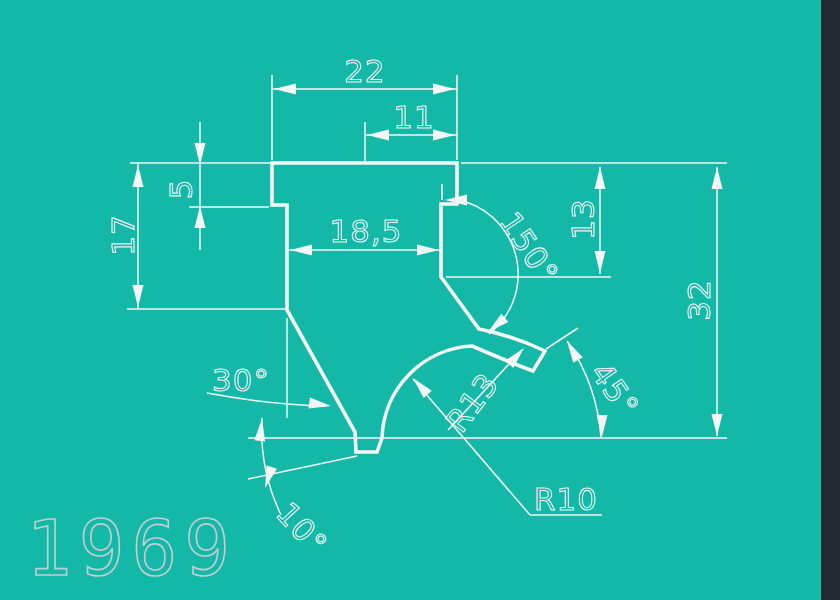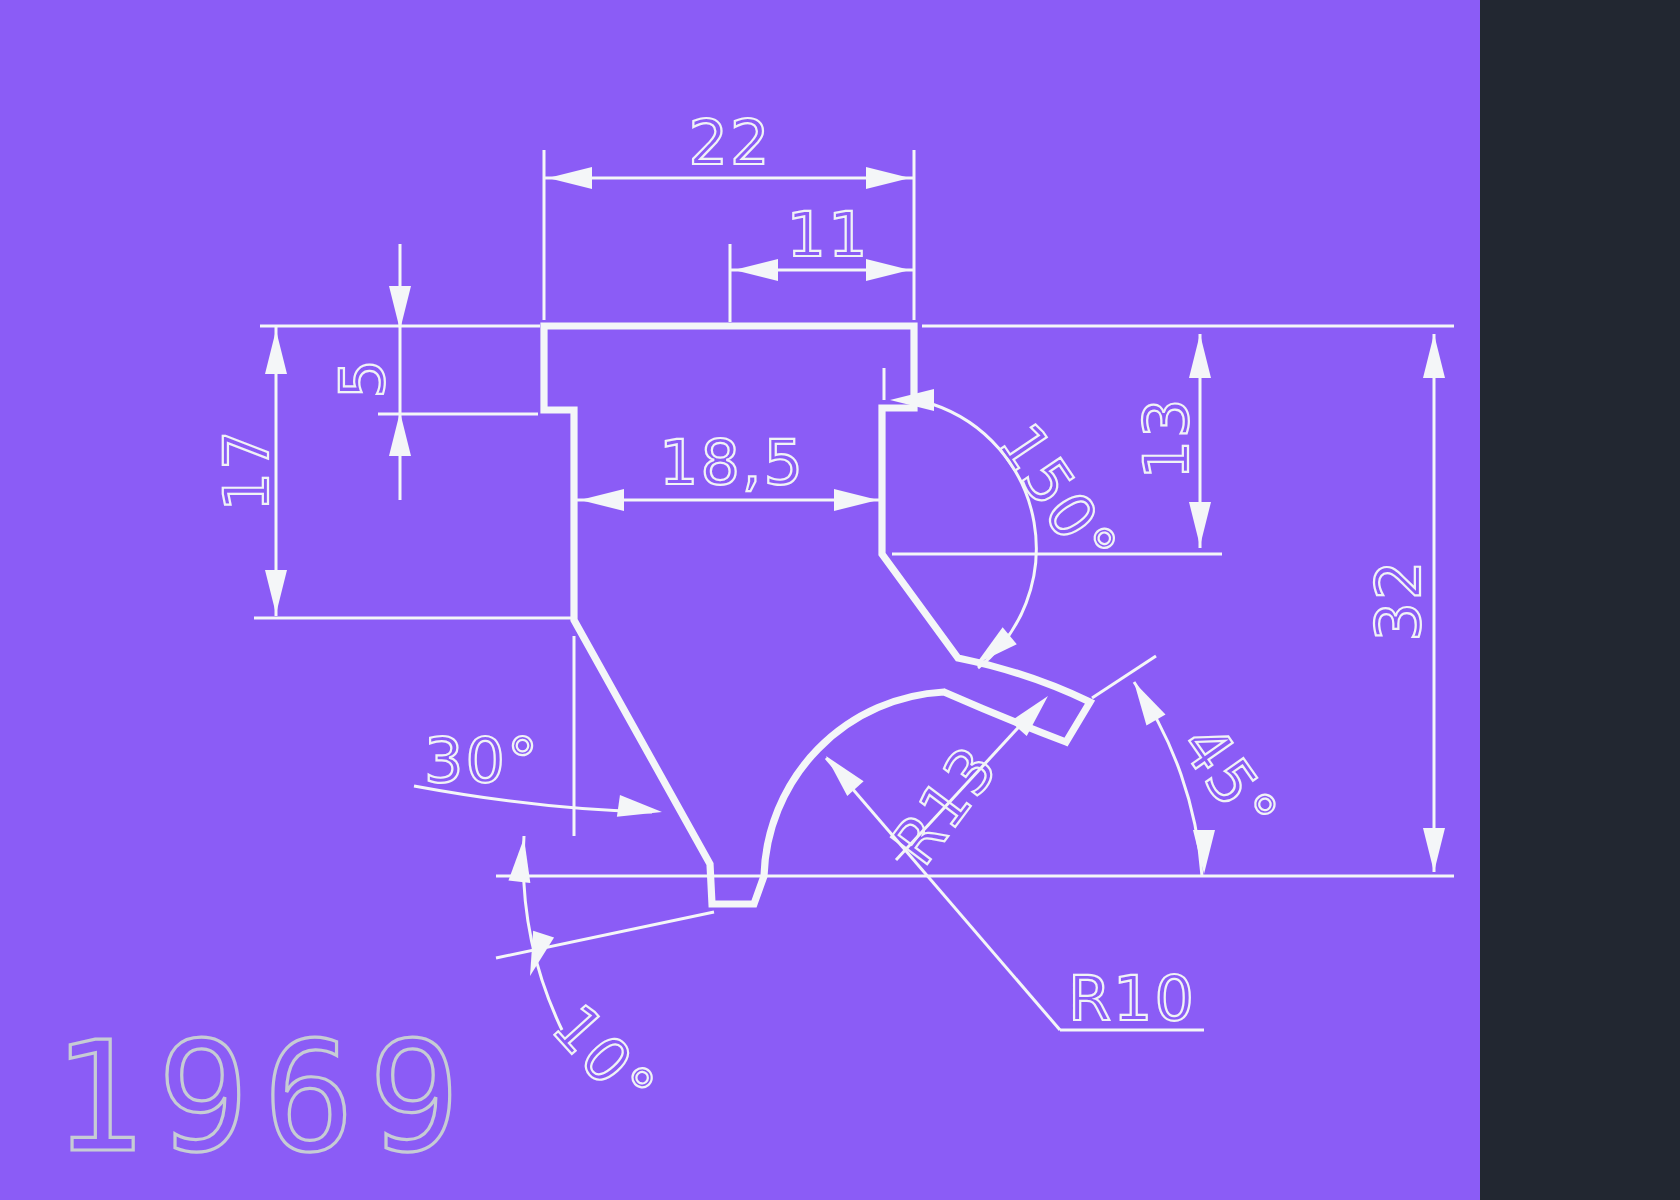--- a/index.html
+++ b/index.html
@@ -1,16 +1,16 @@
 <!DOCTYPE html>
 <html><head>
 <meta charset="utf-8">
 <style>
   html,body{margin:0;padding:0;background:#222731;}
-  .stage{width:740px;height:600px;background:#8b5cf6;position:relative;overflow:hidden;}
+  .stage{width:821px;height:600px;background:#14b8a6;position:relative;overflow:hidden;}
   svg{display:block;}
   .profile{fill:none;stroke:#f4f6f8;stroke-width:3.6;stroke-linejoin:miter;}
   .thin{fill:none;stroke:#f4f6f8;stroke-width:1.5;}
   .arrow{fill:#f4f6f8;stroke:none;}
   .dimtext{font-family:"DejaVu Sans",sans-serif;font-size:31px;fill:none;
            stroke:#f0f3f6;stroke-width:1.1;letter-spacing:1px;}
   .parttext{font-family:"DejaVu Sans Mono",monospace;font-size:76px;fill:none;
             stroke:#c6ccd4;stroke-width:1.6;letter-spacing:7px;}
 </style>
 </head>

